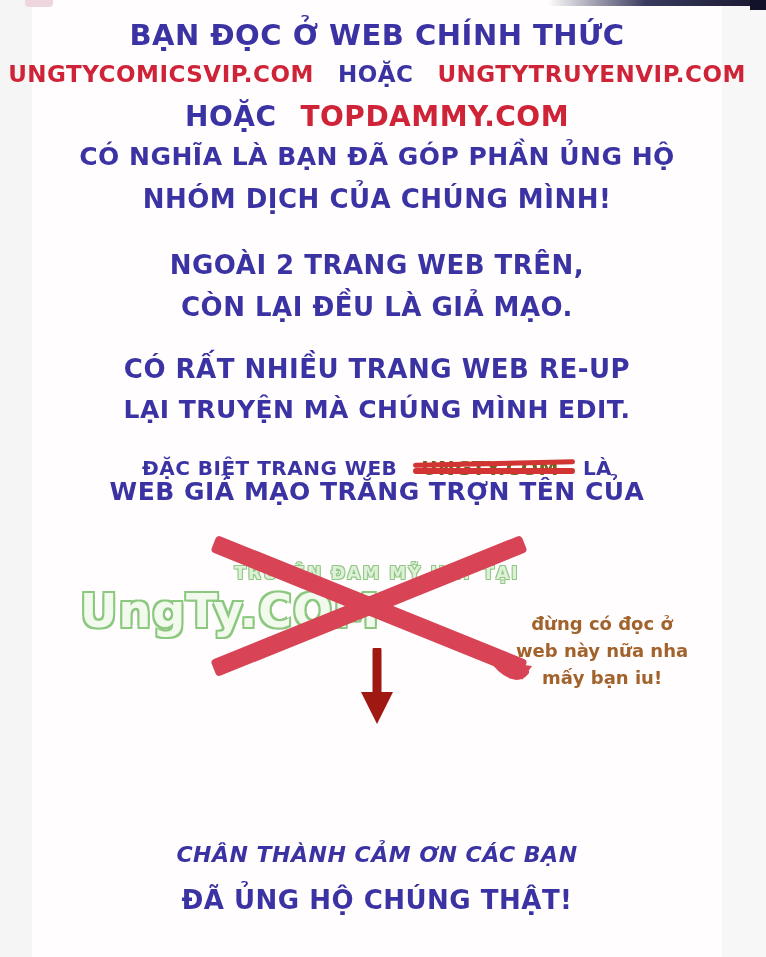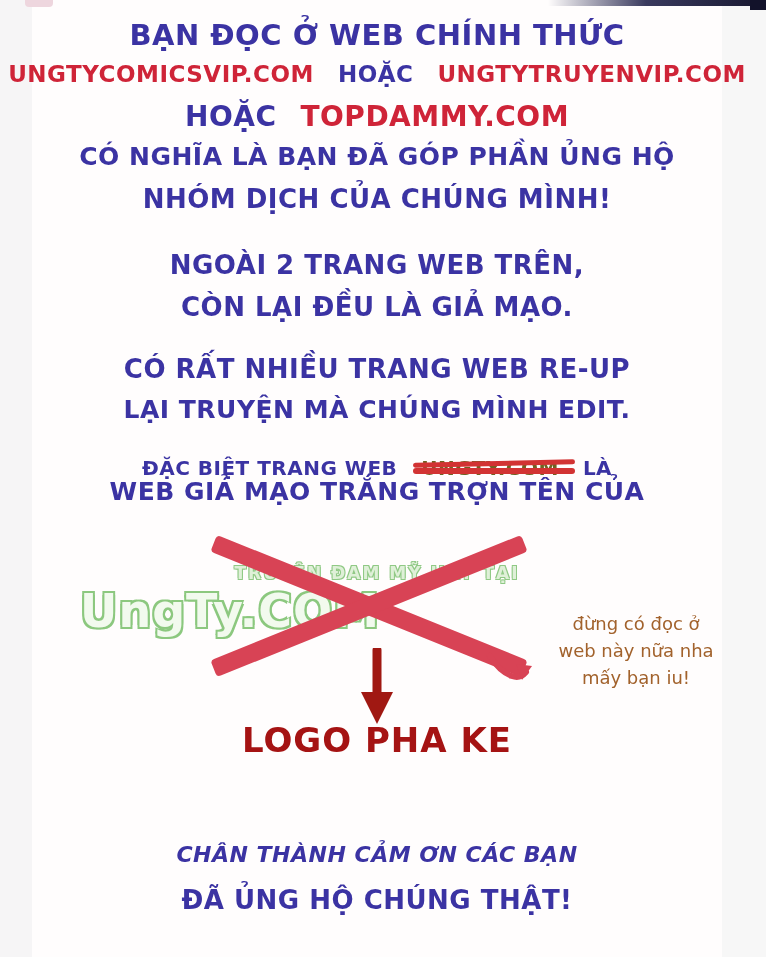--- a/index.html
+++ b/index.html
@@ -72,22 +72,22 @@
     position:absolute;left:213px;top:540px;width:312px;height:132px;
   }
   .cross .stroke{
     position:absolute;left:50%;top:50%;width:335px;height:18px;
     background:#d84355;border-radius:4px;
   }
   .cross .stroke.a{transform:translate(-50%,-50%) rotate(22deg);}
   .cross .stroke.b{transform:translate(-50%,-50%) rotate(-22deg);}
 
   .note{
-    position:absolute;left:536px;top:610px;width:200px;text-align:center;
-    font-weight:normal;font-size:18px;line-height:27px;color:#a2622c;
+    position:absolute;left:502px;top:610px;width:200px;text-align:center;
+    font-weight:bold;font-size:18px;line-height:27px;color:#a2622c;
   }
 
   .caption-red{
     position:absolute;left:32px;top:720px;width:690px;text-align:center;
     font-weight:bold;font-size:34px;letter-spacing:1px;color:#a51313;
     white-space:nowrap;
   }
 
   .arrow-down{position:absolute;left:355px;top:648px;}
   .curved-arrow{position:absolute;left:486px;top:642px;}
@@ -156,18 +156,17 @@
     <div>mấy bạn iu!</div>
   </div>
 
   <div class="arrow-down">
     <svg width="44" height="78" viewBox="0 0 44 78">
       <line x1="22" y1="2" x2="22" y2="50" stroke="#a01812" stroke-width="9" stroke-linecap="round"></line>
       <path d="M6 44 L38 44 L22 76 Z" fill="#a01812"></path>
     </svg>
   </div>
 
-  <div class="caption-red">LOGO PHA KE</div>
 
   <div class="line blue footer-line" style="top:842px;font-size:22px;font-style:italic;">CHÂN THÀNH CẢM ƠN CÁC BẠN</div>
   <div class="line blue footer-line" style="top:885px;font-size:26px;">ĐÃ ỦNG HỘ CHÚNG THẬT!</div>
 
 </div>
 
 </body></html>

